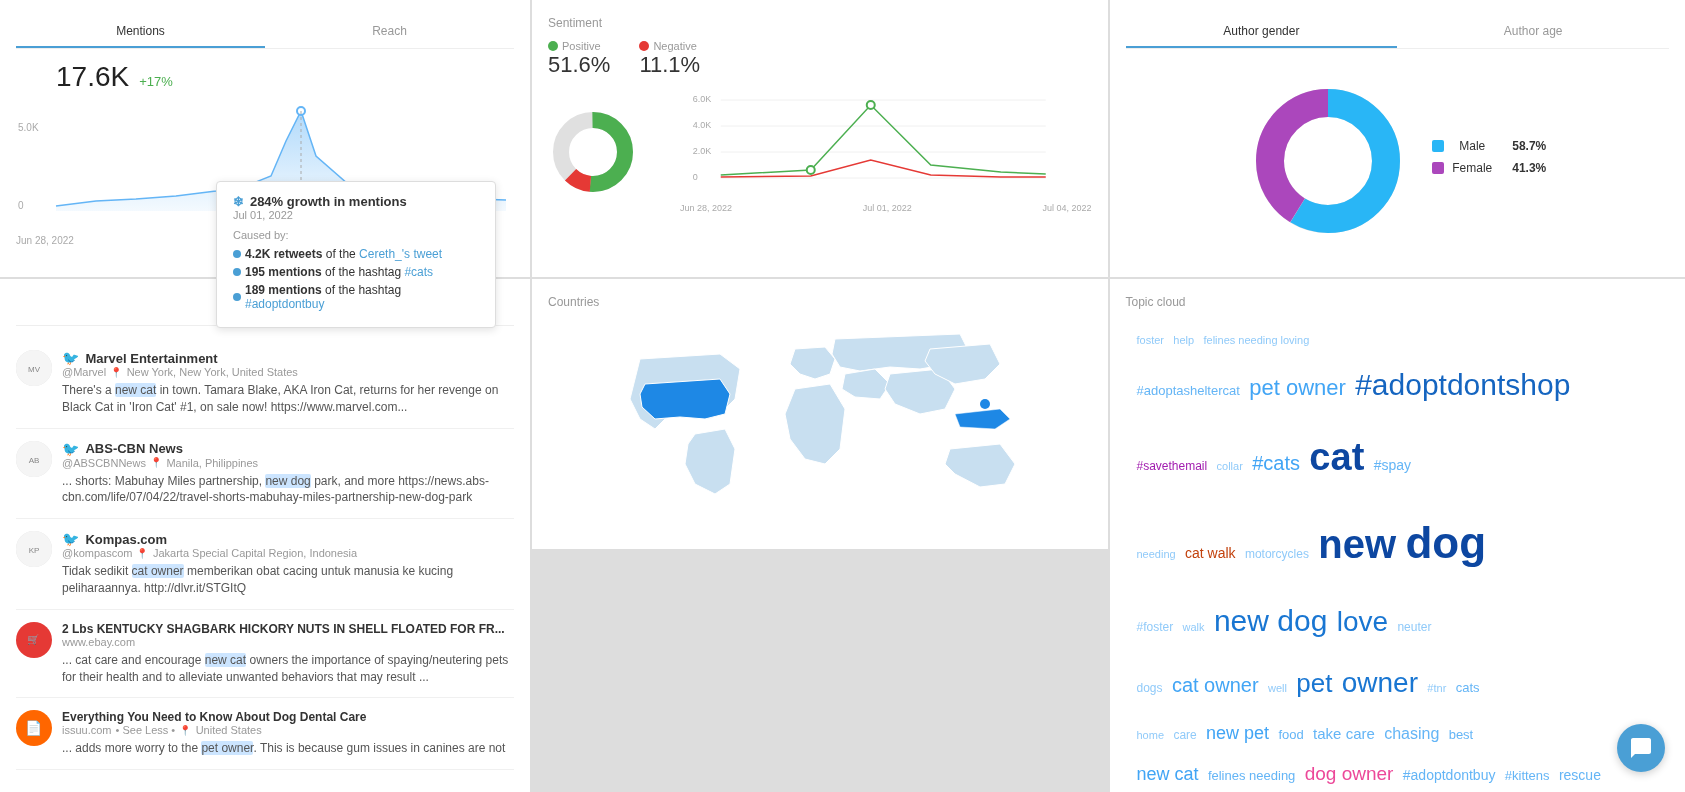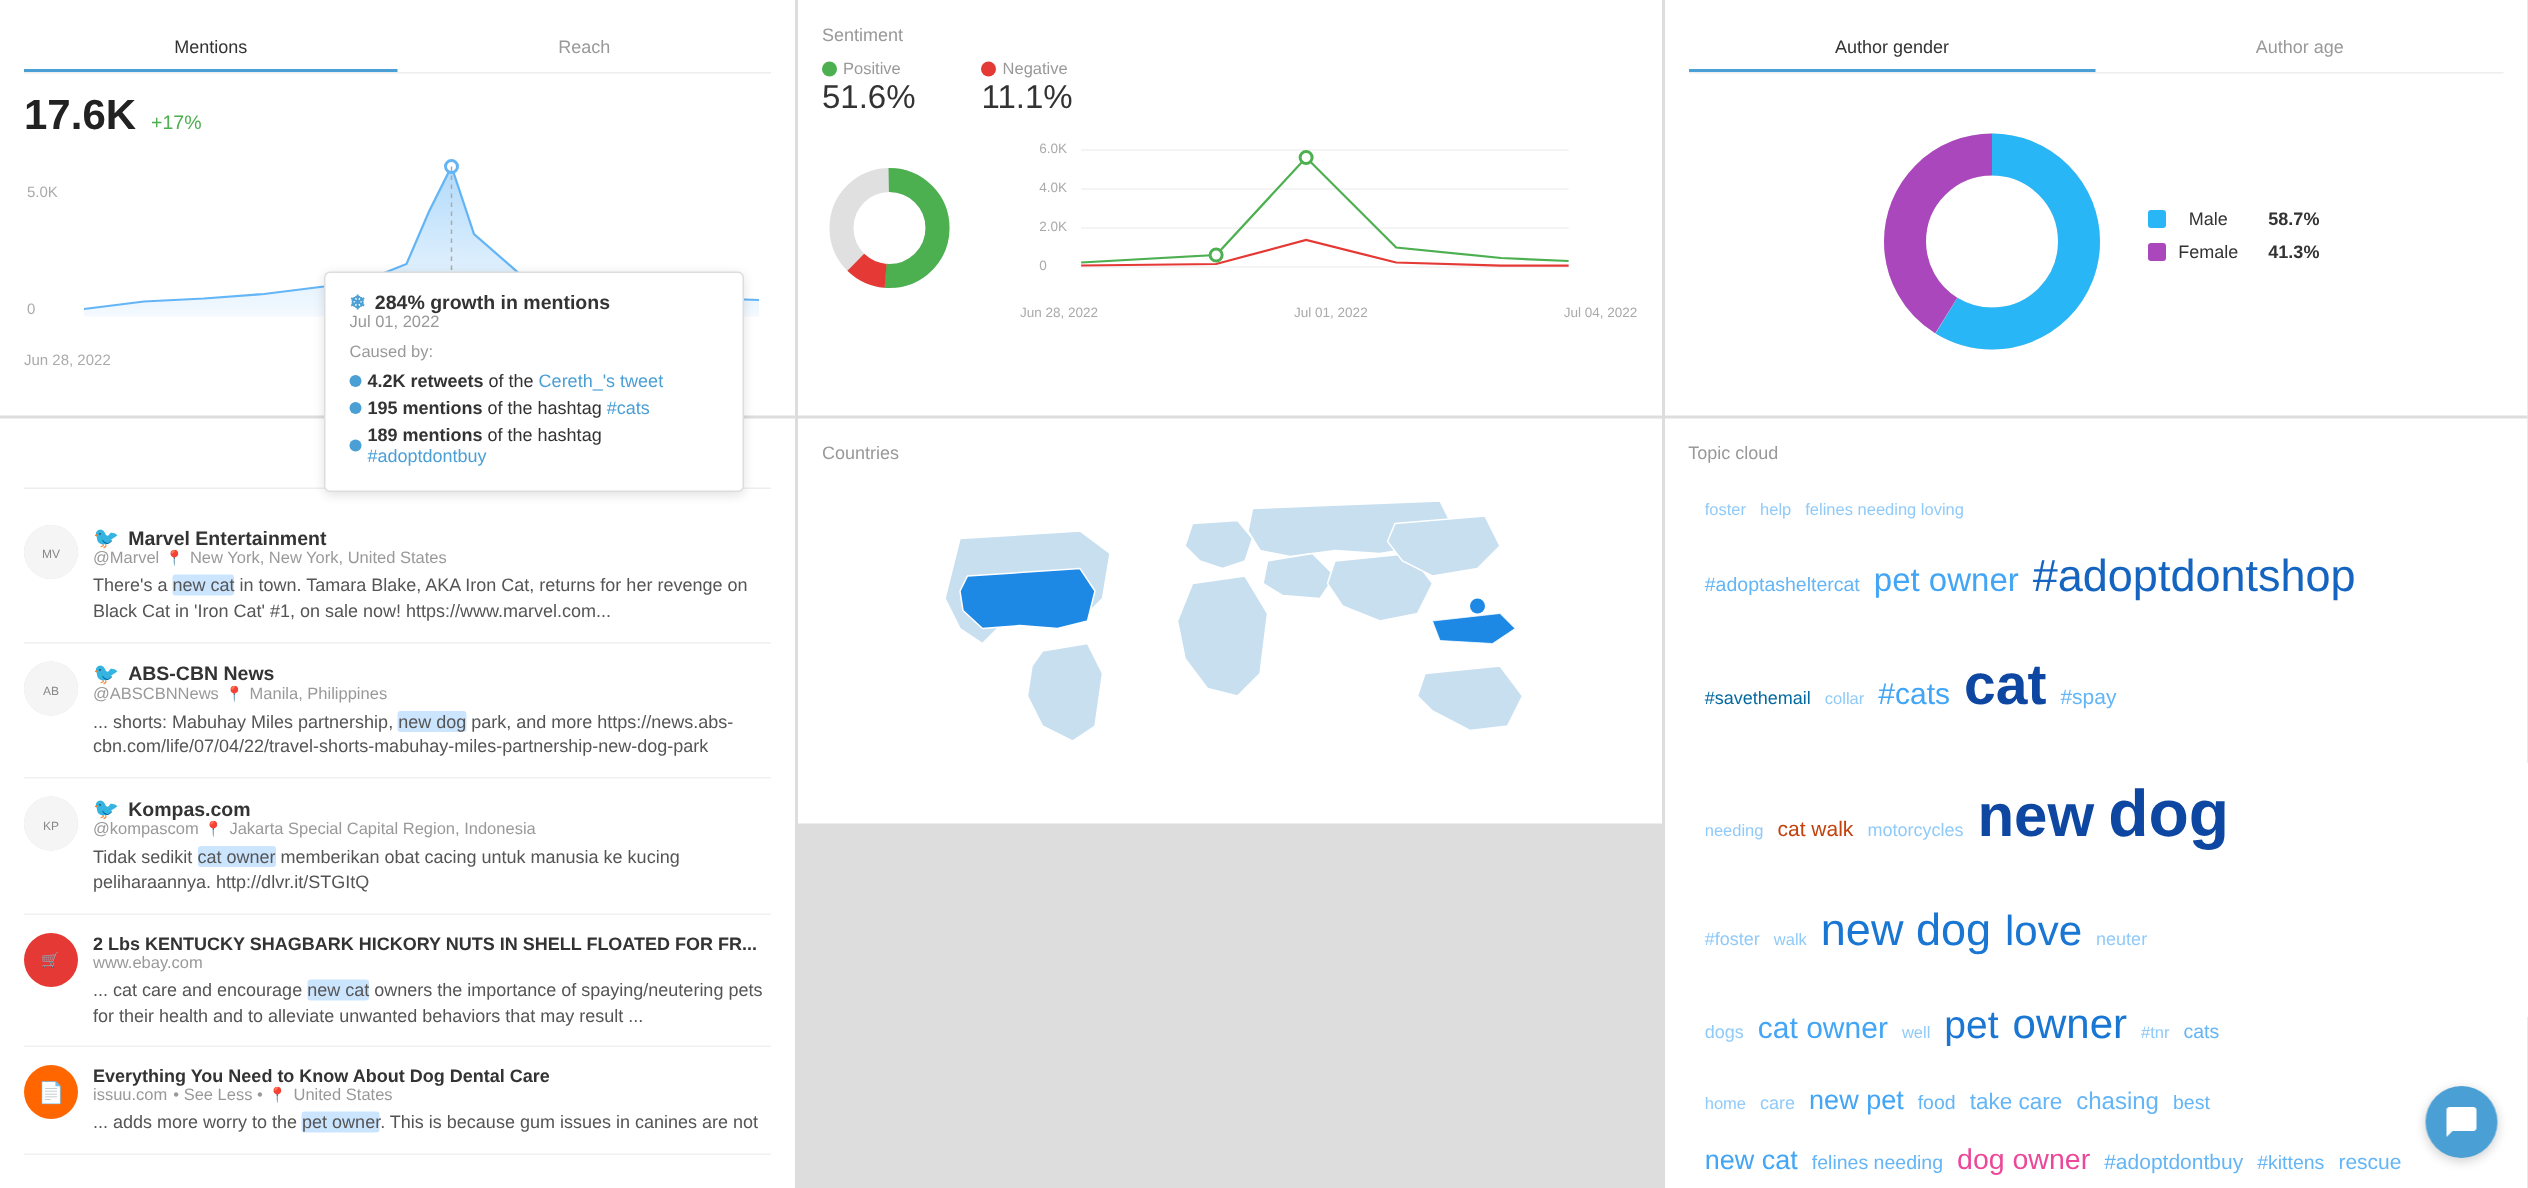--- a/index.html
+++ b/index.html
@@ -16,40 +16,40 @@
 
     
     .panel-top-mentions { grid-column: 1; grid-row: 2 / 4; overflow: hidden; }
     .panel-countries { grid-column: 2; grid-row: 2; }
     .panel-topic-cloud { grid-column: 3; grid-row: 2; }
 
     .tab-bar { display: flex; border-bottom: 1px solid #eee; margin-bottom: 12px; }
     .tab { flex: 1; text-align: center; padding: 8px 4px; font-size: 12px; color: #999; cursor: pointer; }
     .tab.active { color: #333; border-bottom: 2px solid #4a9fd5; }
 
-    .big-number { font-size: 28px; font-weight: 700; color: #222; }
+    .big-number { font-size: 28px; font-weight: 400; color: #222; margin-left: 40px; }
     .growth-badge { font-size: 13px; color: #4caf50; margin-left: 6px; }
 
     
     .tooltip-box { position: absolute; top: 80px; left: 200px; background: #fff; border: 1px solid #ddd; border-radius: 4px; padding: 12px 16px; z-index: 10; width: 280px; box-shadow: 0 2px 8px rgba(0,0,0,0.12); }
     .tooltip-title { font-weight: 600; font-size: 13px; display: flex; align-items: center; gap: 6px; }
     .tooltip-title .snowflake { color: #4a9fd5; }
     .tooltip-date { font-size: 11px; color: #999; margin-bottom: 8px; }
     .tooltip-caused { font-size: 11px; color: #999; margin-bottom: 6px; }
     .tooltip-item { font-size: 12px; margin-bottom: 4px; display: flex; align-items: center; gap: 4px; }
     .dot { width: 8px; height: 8px; border-radius: 50%; flex-shrink: 0; }
     .dot-blue { background: #4a9fd5; }
     .link { color: #4a9fd5; }
 
     
     .chart-area { height: 130px; position: relative; margin-top: 8px; }
     .chart-labels { display: flex; justify-content: space-between; font-size: 10px; color: #aaa; margin-top: 4px; }
 
     
-    .sentiment-row { display: flex; gap: 44px; margin-bottom: 12px; }
+    .sentiment-row { display: flex; gap: 29px; margin-bottom: 12px; }
     .sentiment-item .label { font-size: 11px; color: #999; display: flex; align-items: center; gap: 4px; }
     .sentiment-item .value { font-size: 22px; font-weight: 300; }
     .legend-dot { width: 10px; height: 10px; border-radius: 50%; }
     .legend-dot-green { background: #4caf50; }
     .legend-dot-red { background: #e53935; }
 
     .sentiment-chart { display: flex; gap: 12px; align-items: center; }
 
     
     .gender-content { display: flex; align-items: center; justify-content: center; gap: 24px; height: 200px; }
@@ -383,21 +383,21 @@
     <div class="section-title">Topic cloud</div>
     <div class="topic-cloud" style="font-size:12px; line-height:2;">
       <span class="topic-word" style="font-size:11px; color:#90caf9;">foster</span>
       <span class="topic-word" style="font-size:11px; color:#90caf9;">help</span>
       <span class="topic-word" style="font-size:11px; color:#90caf9;">felines needing loving</span>
       <br>
       <span class="topic-word" style="font-size:13px; color:#64b5f6;">#adoptasheltercat</span>
       <span class="topic-word" style="font-size:22px; color:#42a5f5; font-weight:400;">pet owner</span>
       <span class="topic-word" style="font-size:30px; color:#1565c0; font-weight:500;">#adoptdontshop</span>
       <br>
-      <span class="topic-word" style="font-size:12px; color:#0369a1;">#savethemail</span>
+      <span class="topic-word" style="font-size:12px; color:#a21caf;">#savethemail</span>
       <span class="topic-word" style="font-size:11px; color:#90caf9;">collar</span>
       <span class="topic-word" style="font-size:20px; color:#42a5f5;">#cats</span>
       <span class="topic-word" style="font-size:38px; color:#0d47a1; font-weight:600;">cat</span>
       <span class="topic-word" style="font-size:14px; color:#64b5f6;">#spay</span>
       <br>
       <span class="topic-word" style="font-size:11px; color:#90caf9;">needing</span>
       <span class="topic-word" style="font-size:14px; color:#c2410c;">cat walk</span>
       <span class="topic-word" style="font-size:12px; color:#90caf9;">motorcycles</span>
       <span class="topic-word" style="font-size:40px; color:#0d47a1; font-weight:700;">new</span>
       <span class="topic-word" style="font-size:44px; color:#0d47a1; font-weight:700;">dog</span>

